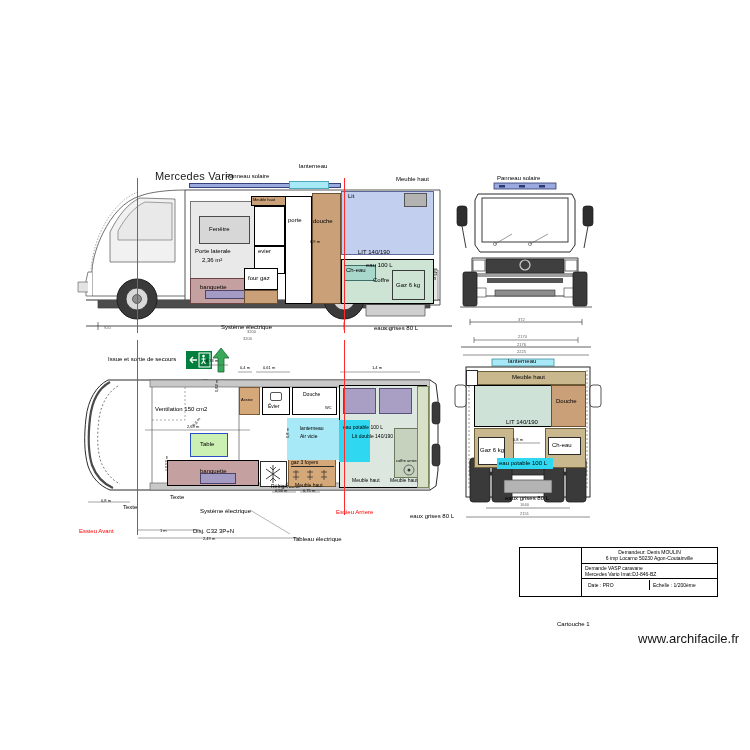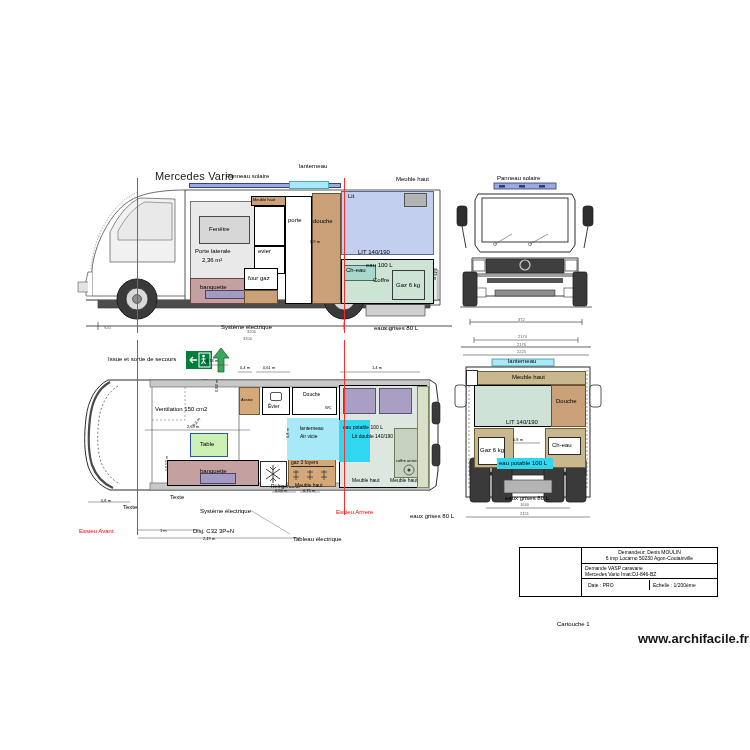--- a/index.html
+++ b/index.html
@@ -464,15 +464,15 @@
         <div>Mercedes Vario  Imat:DJ-846-BZ</div>
       </div>
       <div class="r last">
         <div class="c1">Date : PRO</div>
         <div class="c2">Echelle : 1/200ème</div>
       </div>
     </div>
   </div>
 
   <div class="lbl t6" style="left:557px; top:621px;">Cartouche 1</div>
-  <div class="lbl url" style="left:638px; top:632px;font-weight:bold;">www.archifacile.fr</div>
+  <div class="lbl url" style="left:638px; top:632px;">www.archifacile.fr</div>
 
 </div>
 
 </body></html>

